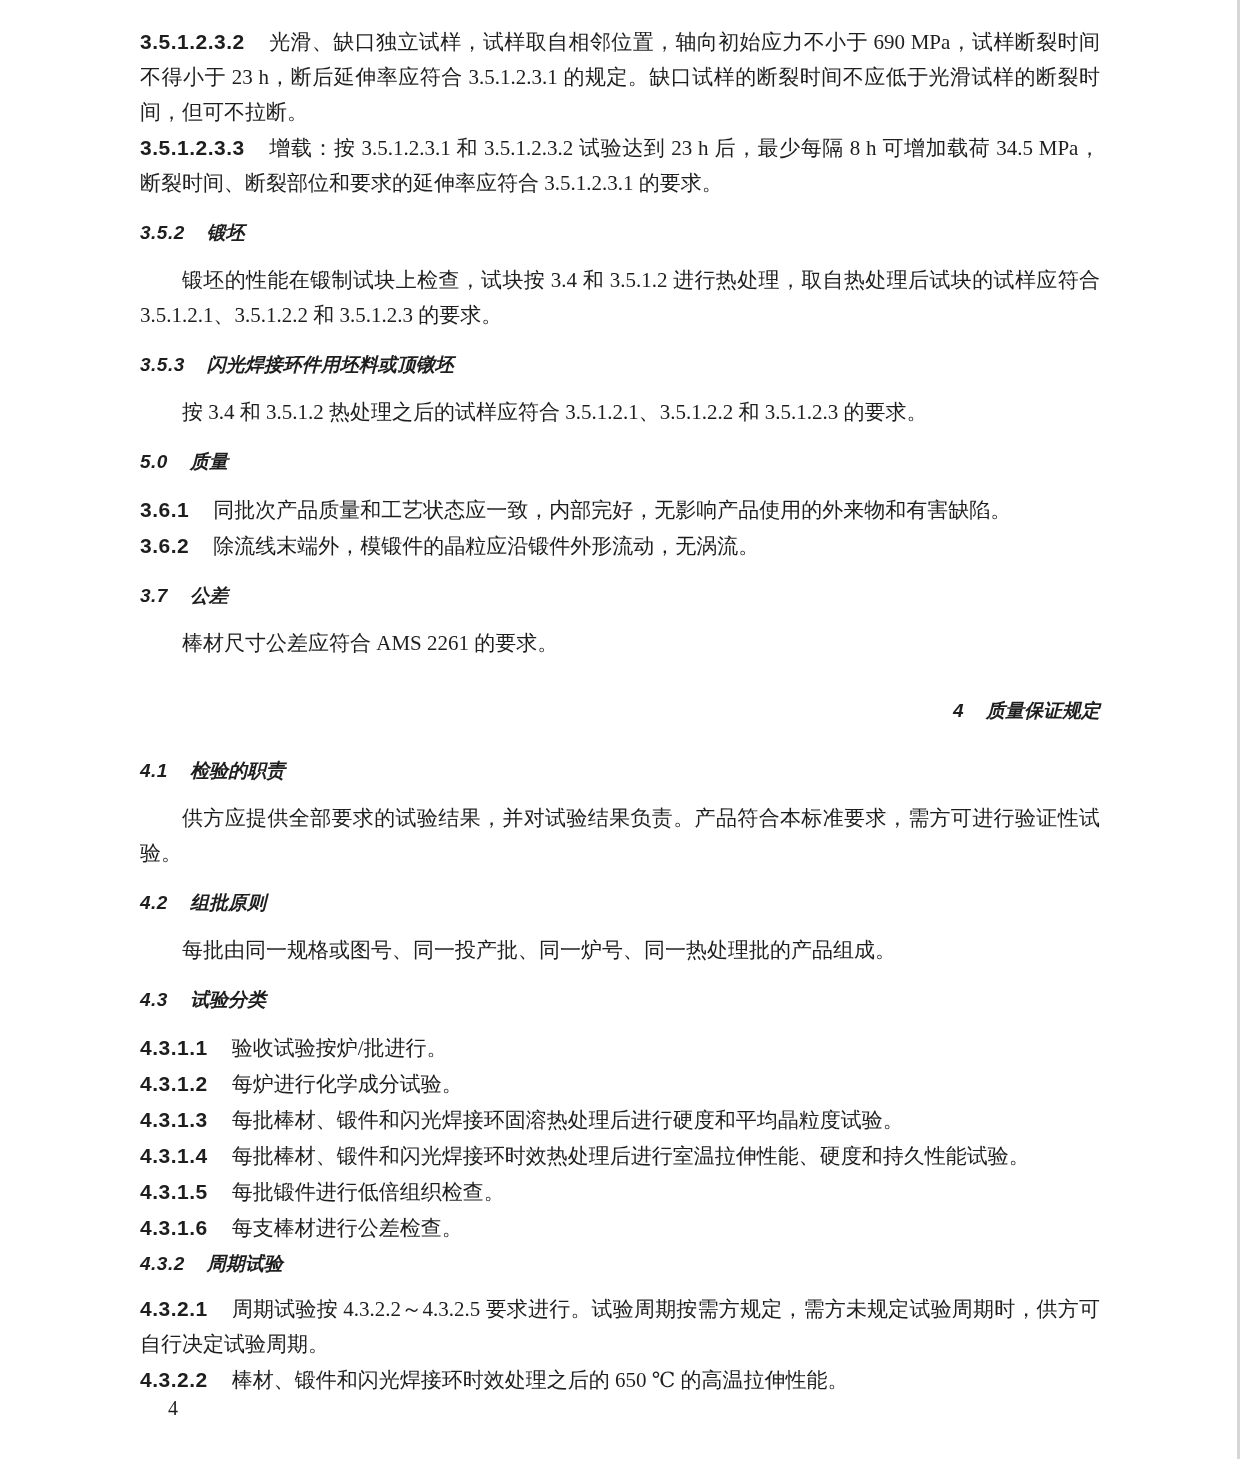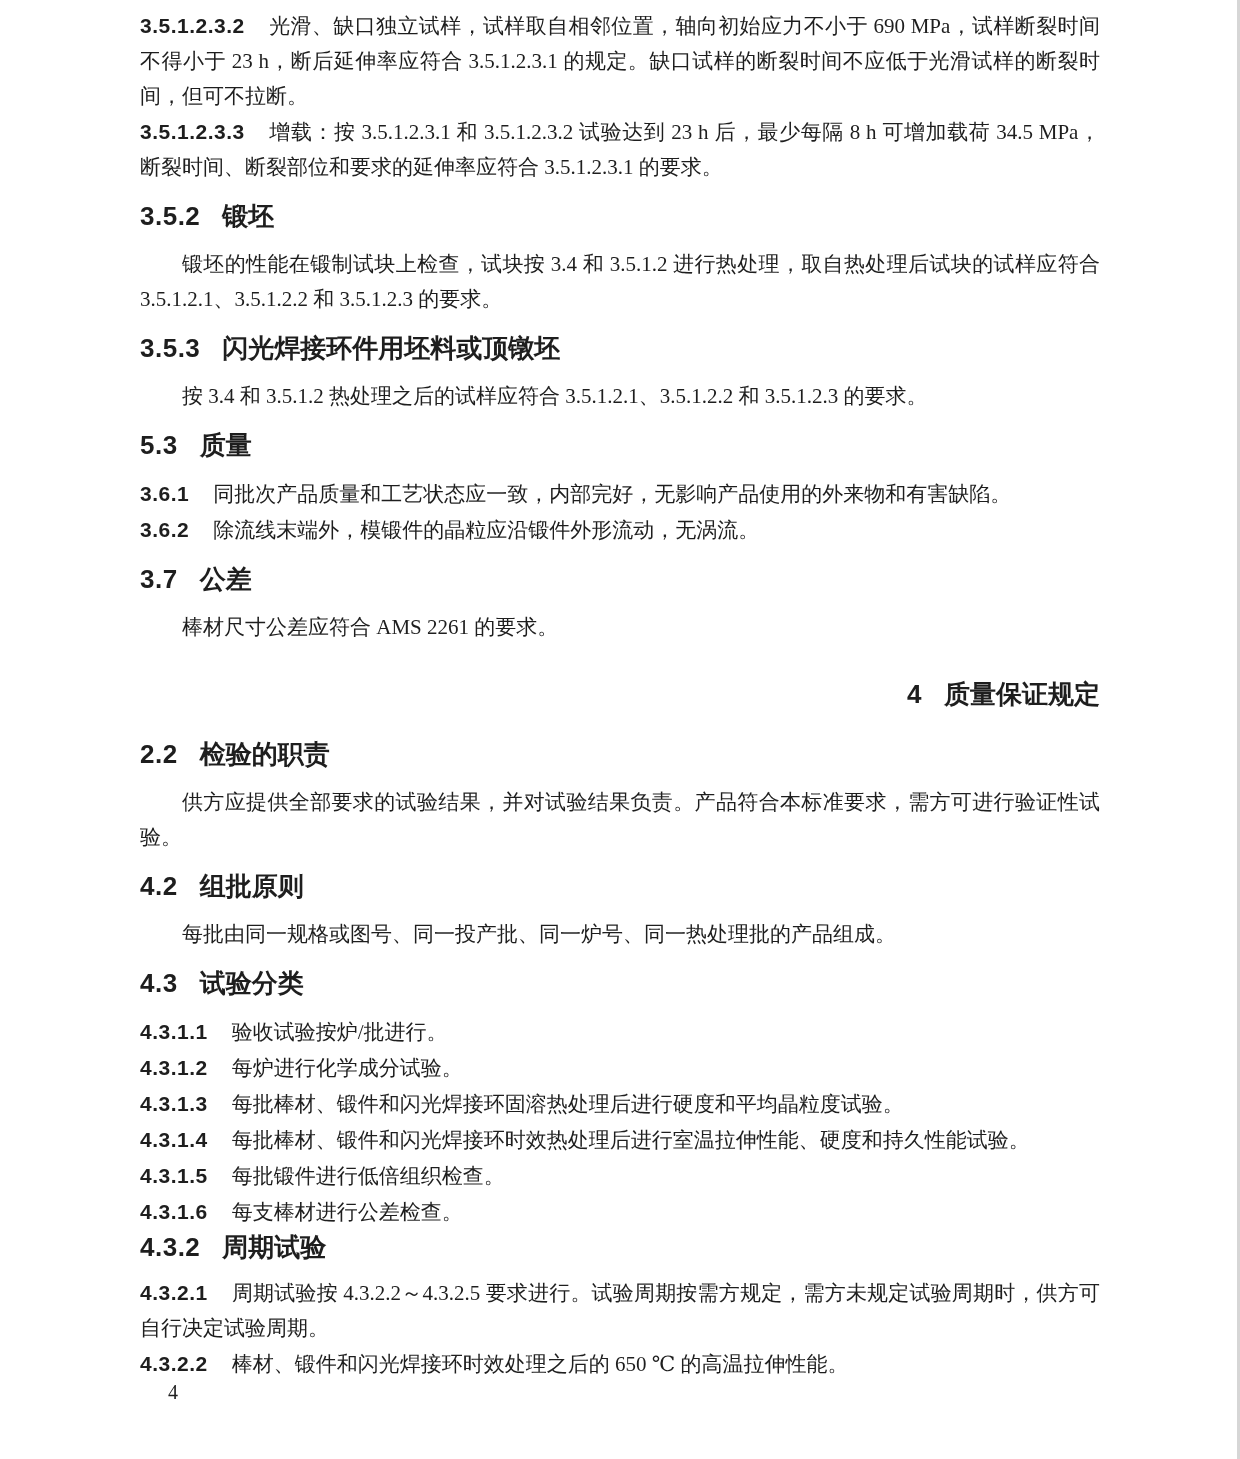--- a/index.html
+++ b/index.html
@@ -7,21 +7,21 @@
     padding: 0;
     background: #ffffff;
   }
   .page {
     position: relative;
     width: 1240px;
     height: 1459px;
     box-sizing: border-box;
     background: #ffffff;
     color: #1e1e1e;
-    padding: 8px 140px 0 140px;
+    padding: 24px 140px 0 140px;
     overflow: hidden;
     font-family: "Liberation Serif", "DejaVu Serif", serif;
     font-size: 21px;
   }
   
   .scan-edge {
     position: absolute;
     top: 0;
     right: 0;
     width: 3px;
@@ -40,22 +40,23 @@
     font-family: "Liberation Sans", "DejaVu Sans", sans-serif;
     font-weight: 700;
     letter-spacing: 0.5px;
     margin-right: 24px;
     white-space: nowrap;
   }
   .heading {
     margin: 14px 0 13px 0;
     line-height: 35px;
     font-weight: 700;
-    font-size: 26px;
+    font-size: 19px;
     font-family: "Liberation Sans", "DejaVu Sans", sans-serif;
+    font-style: italic;
   }
   .heading .num {
     margin-right: 22px;
   }
   .heading.sec {
     margin-top: 32px;
     margin-bottom: 25px;
     text-align: right;
   }
   .heading.pre-footer {
@@ -80,33 +81,33 @@
   <p class="clause"><span class="num">3.5.1.2.3.3</span><span>增载：按 3.5.1.2.3.1 和 3.5.1.2.3.2 试验达到 23 h 后，最少每隔 8 h 可增加载荷 34.5 MPa，断裂时间、断裂部位和要求的延伸率应符合 3.5.1.2.3.1 的要求。</span></p>
 
   <h3 class="heading"><span class="num">3.5.2</span><span>锻坯</span></h3>
 
   <p class="para indent">锻坯的性能在锻制试块上检查，试块按 3.4 和 3.5.1.2 进行热处理，取自热处理后试块的试样应符合 3.5.1.2.1、3.5.1.2.2 和 3.5.1.2.3 的要求。</p>
 
   <h3 class="heading"><span class="num">3.5.3</span><span>闪光焊接环件用坯料或顶镦坯</span></h3>
 
   <p class="para indent">按 3.4 和 3.5.1.2 热处理之后的试样应符合 3.5.1.2.1、3.5.1.2.2 和 3.5.1.2.3 的要求。</p>
 
-  <h3 class="heading"><span class="num">5.3</span><span>质量</span></h3>
+  <h3 class="heading"><span class="num">5.0</span><span>质量</span></h3>
 
   <p class="clause"><span class="num">3.6.1</span><span>同批次产品质量和工艺状态应一致，内部完好，无影响产品使用的外来物和有害缺陷。</span></p>
 
   <p class="clause"><span class="num">3.6.2</span><span>除流线末端外，模锻件的晶粒应沿锻件外形流动，无涡流。</span></p>
 
   <h3 class="heading"><span class="num">3.7</span><span>公差</span></h3>
 
   <p class="para indent">棒材尺寸公差应符合 AMS 2261 的要求。</p>
 
   <h2 class="heading sec"><span class="num">4</span><span>质量保证规定</span></h2>
 
-  <h3 class="heading"><span class="num">2.2</span><span>检验的职责</span></h3>
+  <h3 class="heading"><span class="num">4.1</span><span>检验的职责</span></h3>
 
   <p class="para indent">供方应提供全部要求的试验结果，并对试验结果负责。产品符合本标准要求，需方可进行验证性试验。</p>
 
   <h3 class="heading"><span class="num">4.2</span><span>组批原则</span></h3>
 
   <p class="para indent">每批由同一规格或图号、同一投产批、同一炉号、同一热处理批的产品组成。</p>
 
   <h3 class="heading"><span class="num">4.3</span><span>试验分类</span></h3>
 
 

